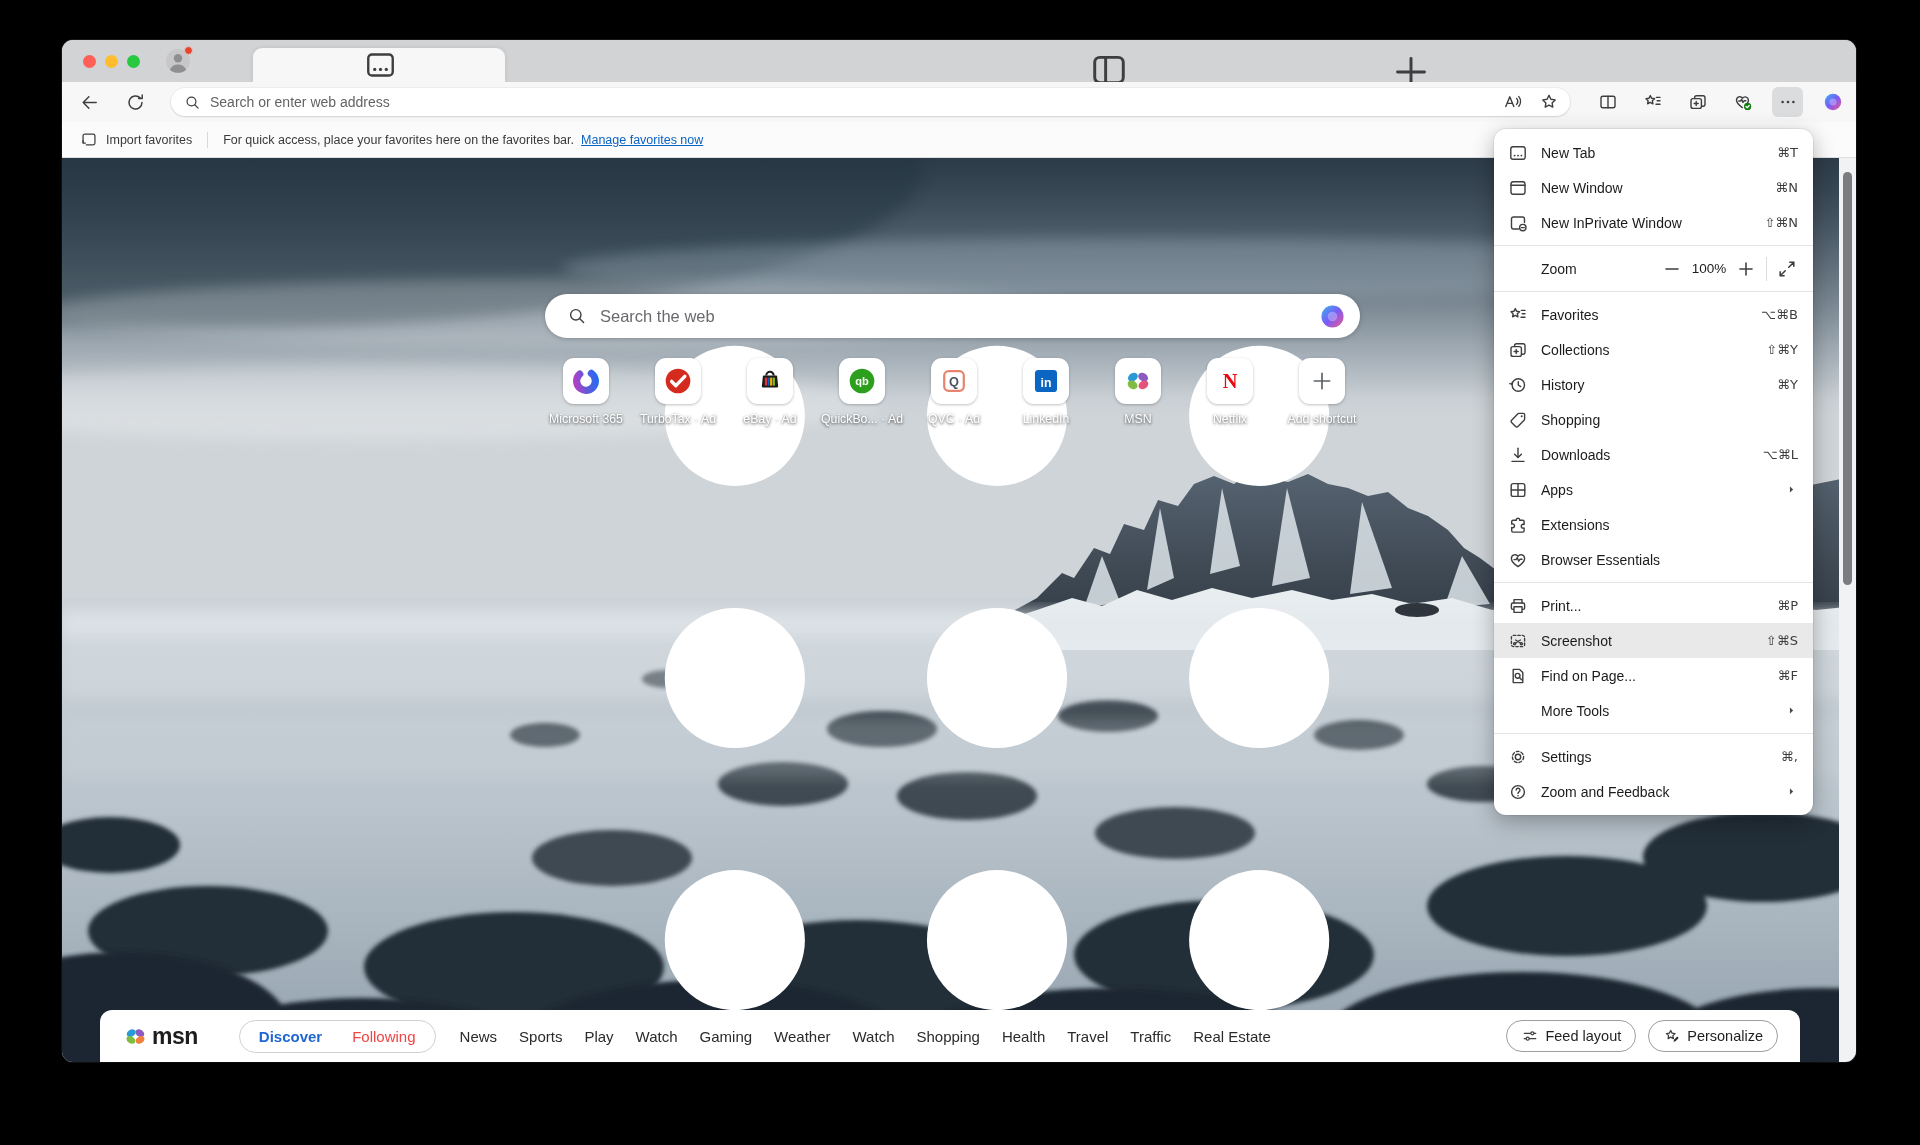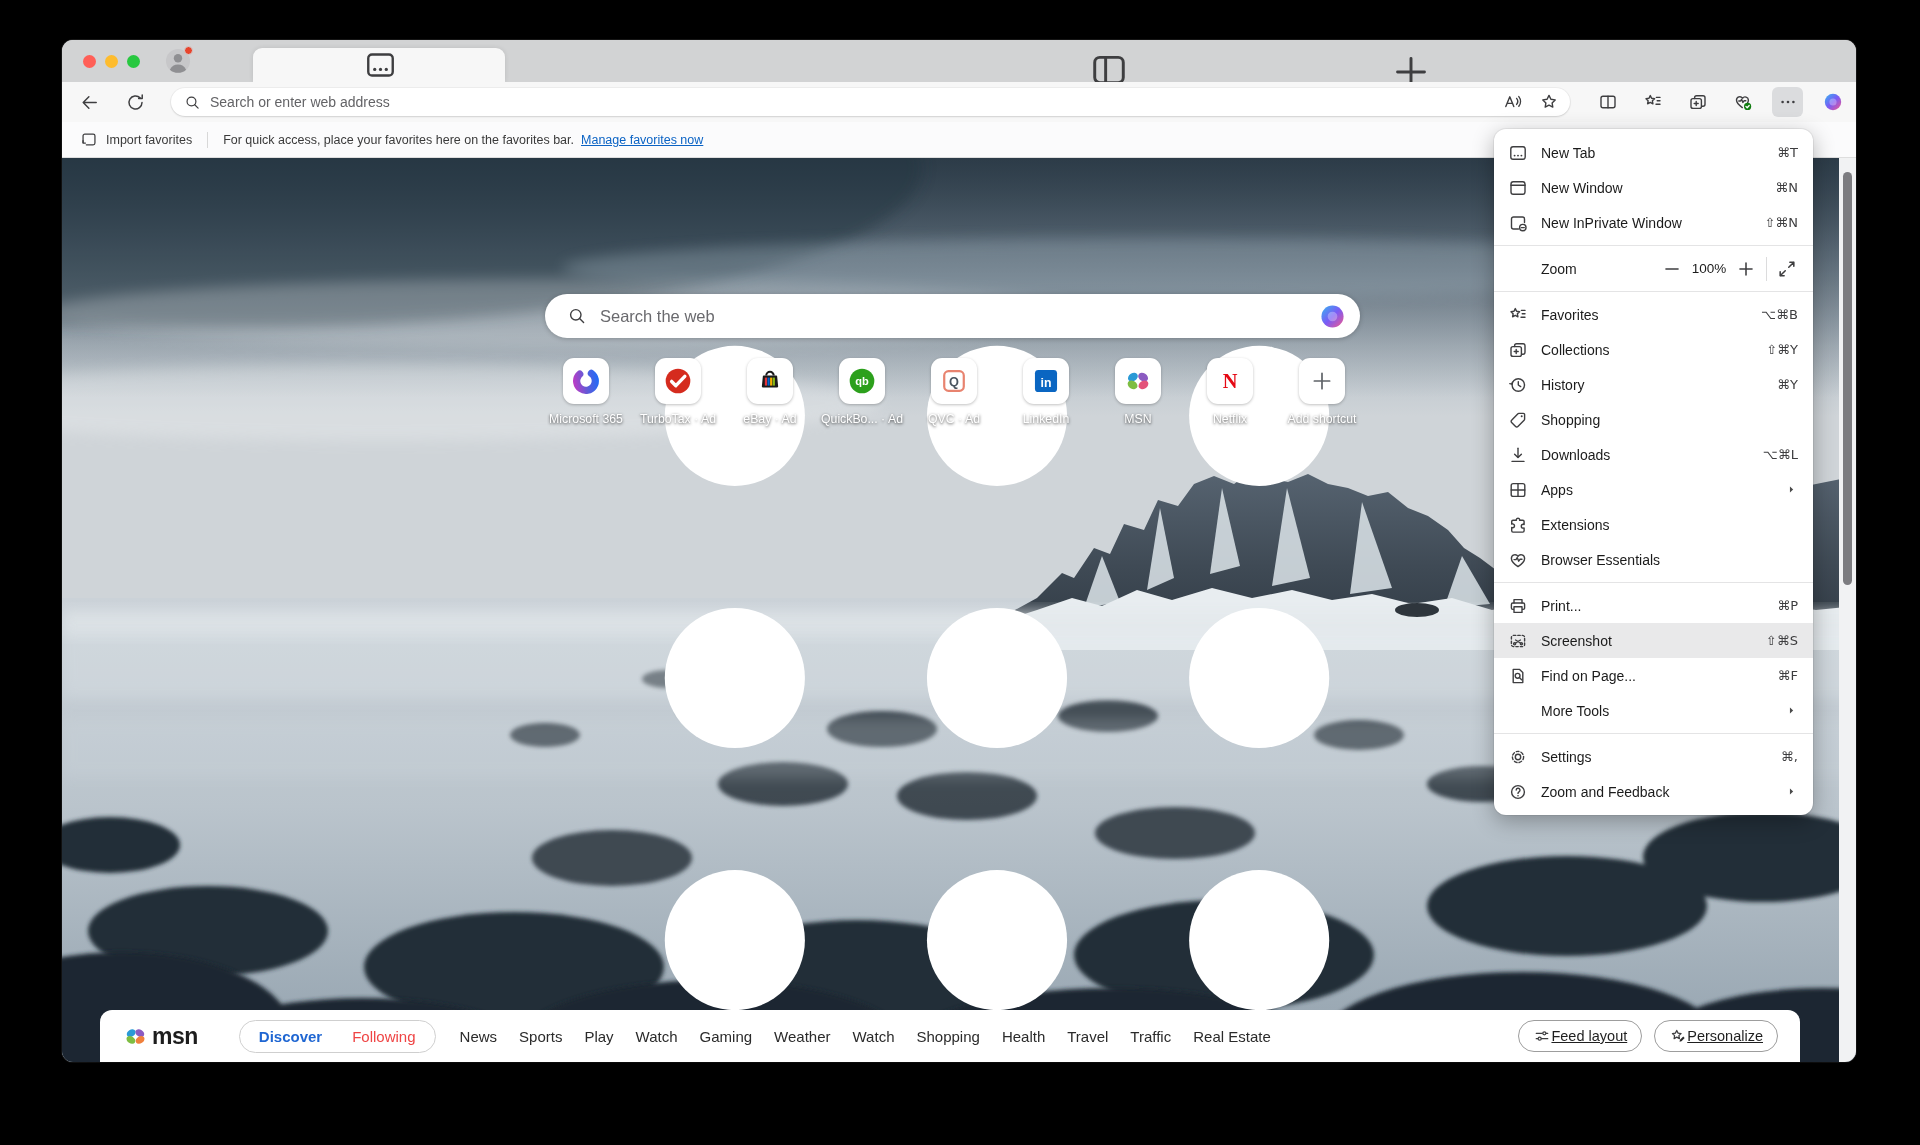--- a/index.html
+++ b/index.html
@@ -92,21 +92,21 @@
   .msn-logo .bfly { width:27px; height:27px; }
   .msn-logo .txt { font-size:23px; font-weight:bold; color:#1d1d1d; margin-left:3px; letter-spacing:-.5px; }
   .feedpill { margin-left:41px; height:33px; border:1px solid #cfcfcf; border-radius:17px;
     display:flex; align-items:center; padding:0 4px; }
   .feedtab { padding:0 15px; font-size:15px; color:#ef4444; cursor:pointer; }
   .feedtab.active { color:#1f66d2; font-weight:bold; }
   .msn-links { display:flex; margin-left:24px; gap:22px; }
   .msn-link { font-size:15px; color:#2b2b2b; cursor:pointer; white-space:nowrap; }
   .msn-actions { margin-left:auto; display:flex; gap:12px; }
   .action-pill { height:32px; border:1px solid #9d9d9d; border-radius:16px; background:#fff;
-    display:flex; align-items:center; padding:0 14px; gap:0; font-size:14.5px; color:#1f1f1f; cursor:pointer;text-decoration:underline; }
+    display:flex; align-items:center; padding:0 14px; gap:6px; font-size:14.5px; color:#1f1f1f; cursor:pointer; }
   .action-pill .svgbox { width:18px; height:18px; }
 
   
   .menu { position:absolute; left:1432px; top:89px; width:319px; background:#fff;
     border-radius:12px; padding:6px 0; z-index:50;
     box-shadow:0 6px 22px rgba(0,0,0,.30), 0 0 0 1px rgba(0,0,0,.06); }
   .mi { height:35px; display:flex; align-items:center; padding:0 15px 0 14px; cursor:pointer; }
   .mi.hl { background:#e9e9ea; }
   .mi-ico { width:20px; height:20px; flex:0 0 auto; margin-right:13px; }
   .mi-label { font-size:14px; color:#1b1b1b; white-space:nowrap; }

